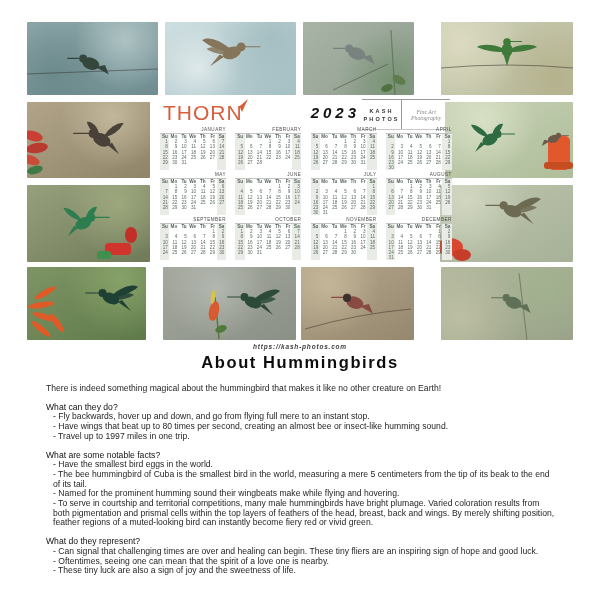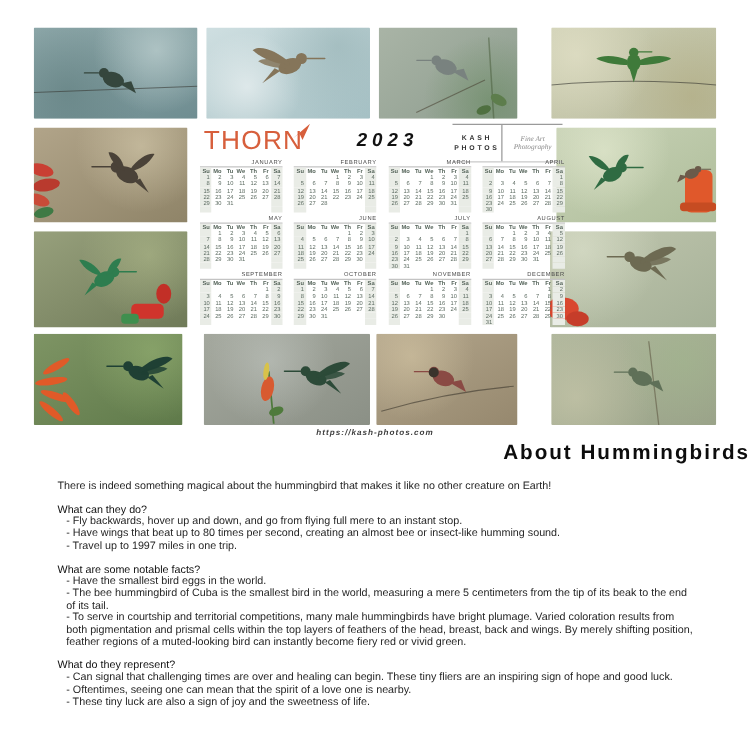--- a/index.html
+++ b/index.html
@@ -4,21 +4,21 @@
 <style>
   html,body{margin:0;padding:0}
   body{width:600px;height:600px;overflow:hidden;position:relative;background:#fff;
        font-family:"Liberation Sans",sans-serif;color:#2b2b2b}
   .ph{position:absolute;overflow:hidden;border-radius:1px}
   .ph svg{position:absolute;left:0;top:0;width:100%;height:100%}
   
   #brand-row{position:absolute;left:160px;top:98px;width:292px;height:32px}
   #logo{position:absolute;left:3px;top:3px;font-weight:normal;font-size:21px;letter-spacing:1px;color:#D75F3C}
   #logo-arrow{position:absolute;left:72px;top:0}
-  #year{position:absolute;left:100px;top:6px;width:100px;text-align:center;
+  #year{position:absolute;left:100px;top:6px;width:100px;text-align:right;
         font-size:15px;font-weight:bold;font-style:italic;letter-spacing:4px;color:#111}
   #studio-box{position:absolute;left:202px;top:1px;width:88px;height:29px;
         border-top:1px solid #9a9a9a;border-bottom:1px solid #c9c9c9;display:flex}
   #studio-name{width:45%;border-right:1px solid #9a9a9a;display:flex;flex-direction:column;
         align-items:center;justify-content:center;gap:2px}
   #studio-name div{font-size:5.5px;font-weight:bold;letter-spacing:2.2px;color:#333}
   #studio-tag{width:55%;display:flex;flex-direction:column;align-items:center;justify-content:center}
   #studio-tag div{font-family:"Liberation Serif",serif;font-style:italic;font-size:5.8px;color:#8a8a8a}
   
   #calendar-grid{position:absolute;left:160px;top:127px;width:292px;
@@ -27,21 +27,21 @@
   .mname{font-size:4.6px;letter-spacing:.5px;color:#4c4c4c;text-align:right;
          border-bottom:.5px solid #c3c3c3;padding-bottom:1px;height:5px}
   .mgrid{display:grid;grid-template-columns:repeat(7,1fr)}
   .mc{font-size:4.6px;line-height:5.2px;height:5.2px;text-align:right;padding-right:1.6px;
       color:#5c6b61;box-sizing:border-box}
   .mh{font-weight:bold;color:#55645a}
   .we{background:#e9ece6}
   
   #site-url{position:absolute;left:0;top:343px;width:600px;text-align:center;
         font-size:6.5px;font-weight:bold;font-style:italic;letter-spacing:.8px;color:#3d3d3d}
-  #about-title{position:absolute;left:0;top:353px;width:600px;text-align:right;
+  #about-title{position:absolute;left:0;top:353px;width:600px;text-align:center;
         font-size:16.5px;font-weight:800;letter-spacing:1.6px;color:#0d0d0d}
   #about-body{position:absolute;left:46px;top:384px;width:512px;font-size:8.6px;line-height:9.7px;color:#262626}
   #about-body .intro{margin:0 0 9px 0}
   .sec{margin:0 0 9px 0}
   .sec h3{margin:0;font-size:8.6px;line-height:9.7px;font-weight:normal;color:#111}
   .bullet{margin:0 0 0 7px}
 </style>
 </head>
 <body>
 
@@ -880,20 +880,21 @@
       <div class="sec">
         <h3>What can they do?</h3>
         <div class="bullet">- Fly backwards, hover up and down, and go from flying full mere to an instant stop.</div>
         <div class="bullet">- Have wings that beat up to 80 times per second, creating an almost bee or insect-like humming sound.</div>
         <div class="bullet">- Travel up to 1997 miles in one trip.</div>
       </div>
       <div class="sec">
         <h3>What are some notable facts?</h3>
         <div class="bullet">- Have the smallest bird eggs in the world.</div>
         <div class="bullet">- The bee hummingbird of Cuba is the smallest bird in the world, measuring a mere 5 centimeters from the tip of its beak to the end of its tail.</div>
+        <div class="bullet">- Named for the prominent humming sound their wingbeats make while flying and hovering.</div>
         <div class="bullet">- To serve in courtship and territorial competitions, many male hummingbirds have bright plumage. Varied coloration results from both pigmentation and prismal cells within the top layers of feathers of the head, breast, back and wings. By merely shifting position, feather regions of a muted-looking bird can instantly become fiery red or vivid green.</div>
       </div>
       <div class="sec">
         <h3>What do they represent?</h3>
         <div class="bullet">- Can signal that challenging times are over and healing can begin. These tiny fliers are an inspiring sign of hope and good luck.</div>
         <div class="bullet">- Oftentimes, seeing one can mean that the spirit of a love one is nearby.</div>
         <div class="bullet">- These tiny luck are also a sign of joy and the sweetness of life.</div>
       </div>
     </div>
 </div>

